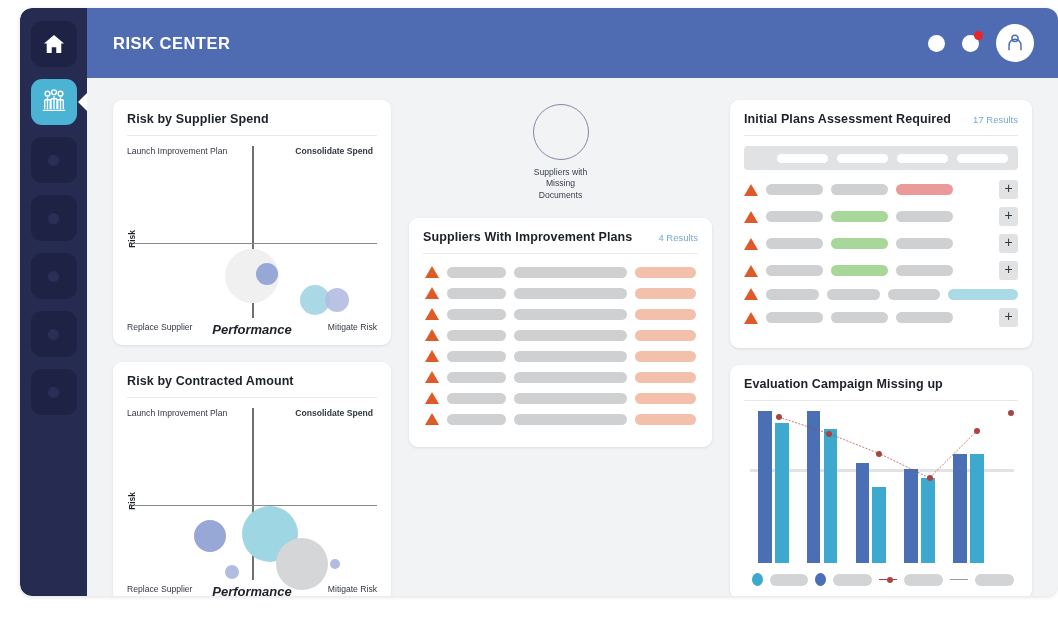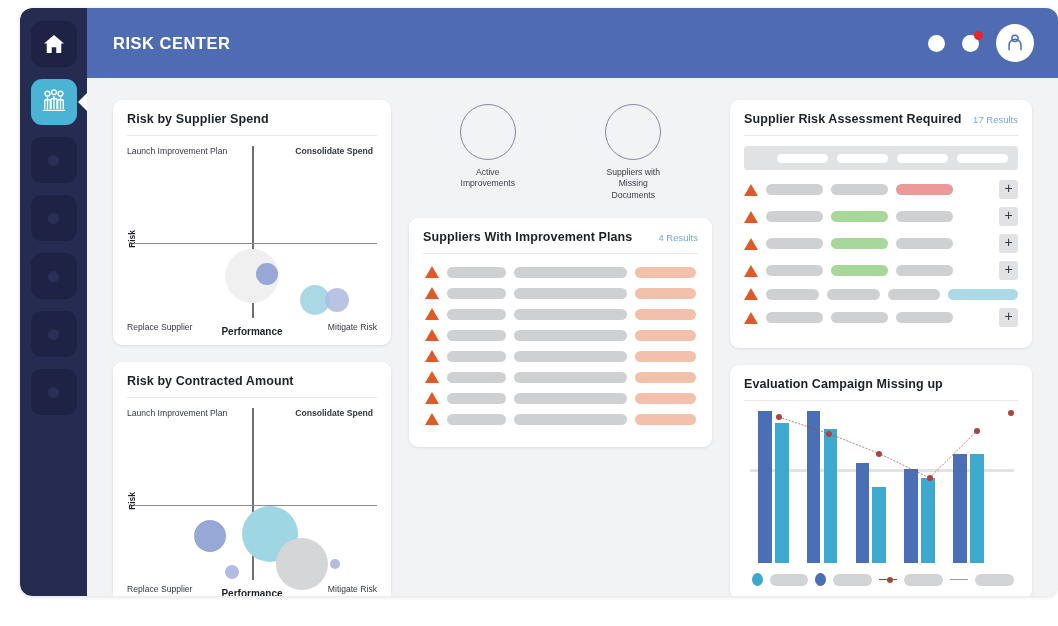--- a/index.html
+++ b/index.html
@@ -147,21 +147,21 @@
   .quad .c-bl { left: 0; bottom: 0; }
   .quad .c-br { right: 0; bottom: 0; }
   .quad .ax-y {
     position: absolute; left: -4px; top: 50%;
     transform: translateY(-50%) rotate(-90deg);
     font-size: 8.4px; font-weight: 700; color: #1d2129;
   }
   .quad .ax-x {
     position: absolute; left: 50%; bottom: -5px;
     transform: translateX(-50%);
-    font-size: 10px; font-weight: 700; color: #1d2129;
+    font-size: 13px; font-weight: 700; color: #1d2129; font-style: italic;
   }
   .bub { position: absolute; border-radius: 50%; }
 
   
   #kpi-row {
     display: flex; justify-content: space-around;
     padding: 4px 6px 0 6px;
   }
   .kpi { width: 90px; text-align: center; }
   .kpi-circle {
@@ -359,27 +359,20 @@
       </div>
 
     </section>
 
     <section class="col col-2">
 
       <div id="kpi-row">
         <div class="kpi">
           <div class="kpi-circle"></div>
           <div class="kpi-label">
-            <span>Active</span><br>
-            <span>Improvements</span>
-          </div>
-        </div>
-        <div class="kpi">
-          <div class="kpi-circle"></div>
-          <div class="kpi-label">
             <span>Suppliers with</span><br>
             <span>Missing</span><br>
             <span>Documents</span>
           </div>
         </div>
       </div>
 
 
       <div class="card">
         <div class="card-head">
@@ -437,21 +430,21 @@
           </div>
         </div>
       </div>
 
     </section>
 
     <section class="col col-3">
 
       <div class="card">
         <div class="card-head">
-          <span class="card-title">Supplier Risk Assessment Required</span>
+          <span class="card-title">Initial Plans Assessment Required</span>
           <span class="card-results">17 Results</span>
         </div>
         <div id="ira-header">
           <span class="pill white"></span>
           <span class="pill white"></span>
           <span class="pill white"></span>
           <span class="pill white"></span>
         </div>
         <div id="ira-body">
           <div class="row">

